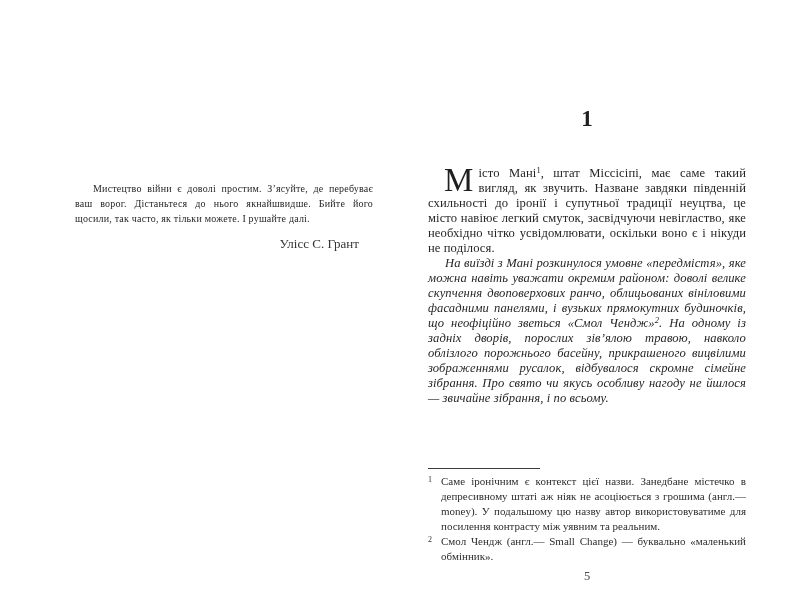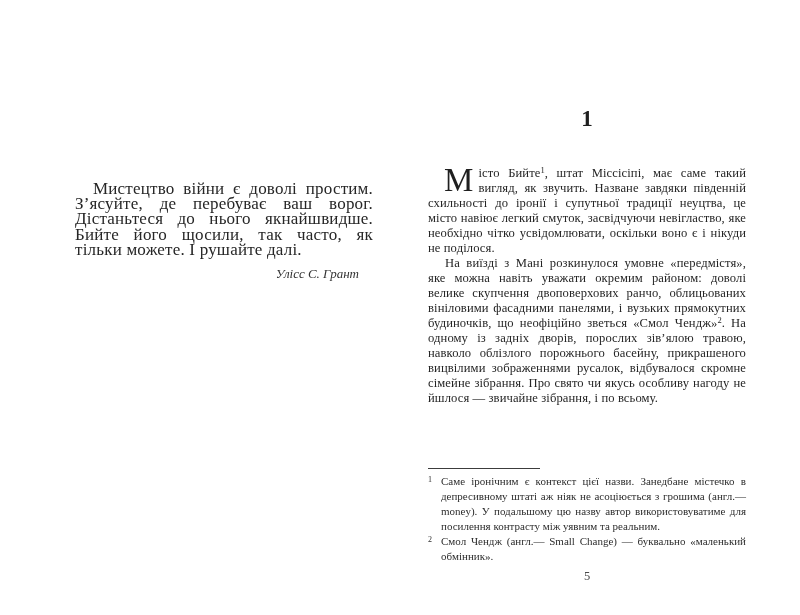--- a/index.html
+++ b/index.html
@@ -19,30 +19,29 @@
 
   
   .epigraph-block {
     position: absolute;
     left: 75px;
     top: 181px;
     width: 298px;
   }
   .epigraph-text {
     margin: 0;
-    font-size: 17px;
+    font-size: 10px;
     line-height: 15.2px;
     text-align: justify;
     text-indent: 18px;
     letter-spacing: 0.2px;
   }
   .epigraph-attribution {
     margin: 9px 0 0 0;
     font-size: 13px;
-    font-style: italic;
     text-align: right;
     padding-right: 14px;
     color: #333333;
   }
 
   
   .chapter-number {
     position: absolute;
     left: 428px;
     top: 106px;
@@ -61,20 +60,21 @@
   }
   .body-block p {
     margin: 0;
     font-size: 12.6px;
     line-height: 15px;
     text-align: justify;
     letter-spacing: 0.1px;
   }
   .body-block p.indented {
     text-indent: 17px;
+    font-style: italic;
   }
   .drop-cap {
     float: left;
     font-size: 33px;
     line-height: 27px;
     padding: 1px 5px 0 0;
     margin-left: 16px;
     color: #1f1f1f;
   }
   sup.fn-ref {
@@ -130,21 +130,21 @@
 
   <div class="epigraph-block">
     <p class="epigraph-text">Мистецтво війни є доволі простим. З’ясуйте, де перебуває ваш ворог. Дістаньтеся до нього якнайшвидше. Бийте його щосили, так часто, як тільки можете. І рушайте далі.</p>
     <p class="epigraph-attribution">Улісс С. Грант</p>
   </div>
 
   <p class="chapter-number">1</p>
 
   <div class="body-block">
     <p>
-      <span class="drop-cap">М</span><span>істо Бийте</span><sup class="fn-ref">1</sup><span>, штат Міссісіпі, має саме такий вигляд, як звучить. Назване завдяки південній схильності до іронії і супутньої традиції неуцтва, це місто навіює легкий смуток, засвідчуючи невігластво, яке необхідно чітко усвідомлювати, оскільки воно є і нікуди не поділося.</span>
+      <span class="drop-cap">М</span><span>істо Мані</span><sup class="fn-ref">1</sup><span>, штат Міссісіпі, має саме такий вигляд, як звучить. Назване завдяки південній схильності до іронії і супутньої традиції неуцтва, це місто навіює легкий смуток, засвідчуючи невігластво, яке необхідно чітко усвідомлювати, оскільки воно є і нікуди не поділося.</span>
     </p>
     <p class="indented">
       <span>На виїзді з Мані розкинулося умовне «передмістя», яке можна навіть уважати окремим районом: доволі велике скупчення двоповерхових ранчо, облицьованих вініловими фасадними панелями, і вузьких прямокутних будиночків, що неофіційно зветься «Смол Чендж»</span><sup class="fn-ref">2</sup><span>. На одному із задніх дворів, порослих зів’ялою травою, навколо облізлого порожнього басейну, прикрашеного вицвілими зображеннями русалок, відбувалося скромне сімейне зібрання. Про свято чи якусь особливу нагоду не йшлося — звичайне зібрання, і по всьому.</span>
     </p>
   </div>
 
   <div class="footnote-block">
     <div class="footnote-rule"></div>
     <p class="footnote">
       <span class="fn-num">1</span><span>Саме іронічним є контекст цієї назви. Занедбане містечко в депресивному штаті аж ніяк не асоціюється з грошима (англ.— money). У подальшому цю назву автор використовуватиме для посилення контрасту між уявним та реальним.</span>

